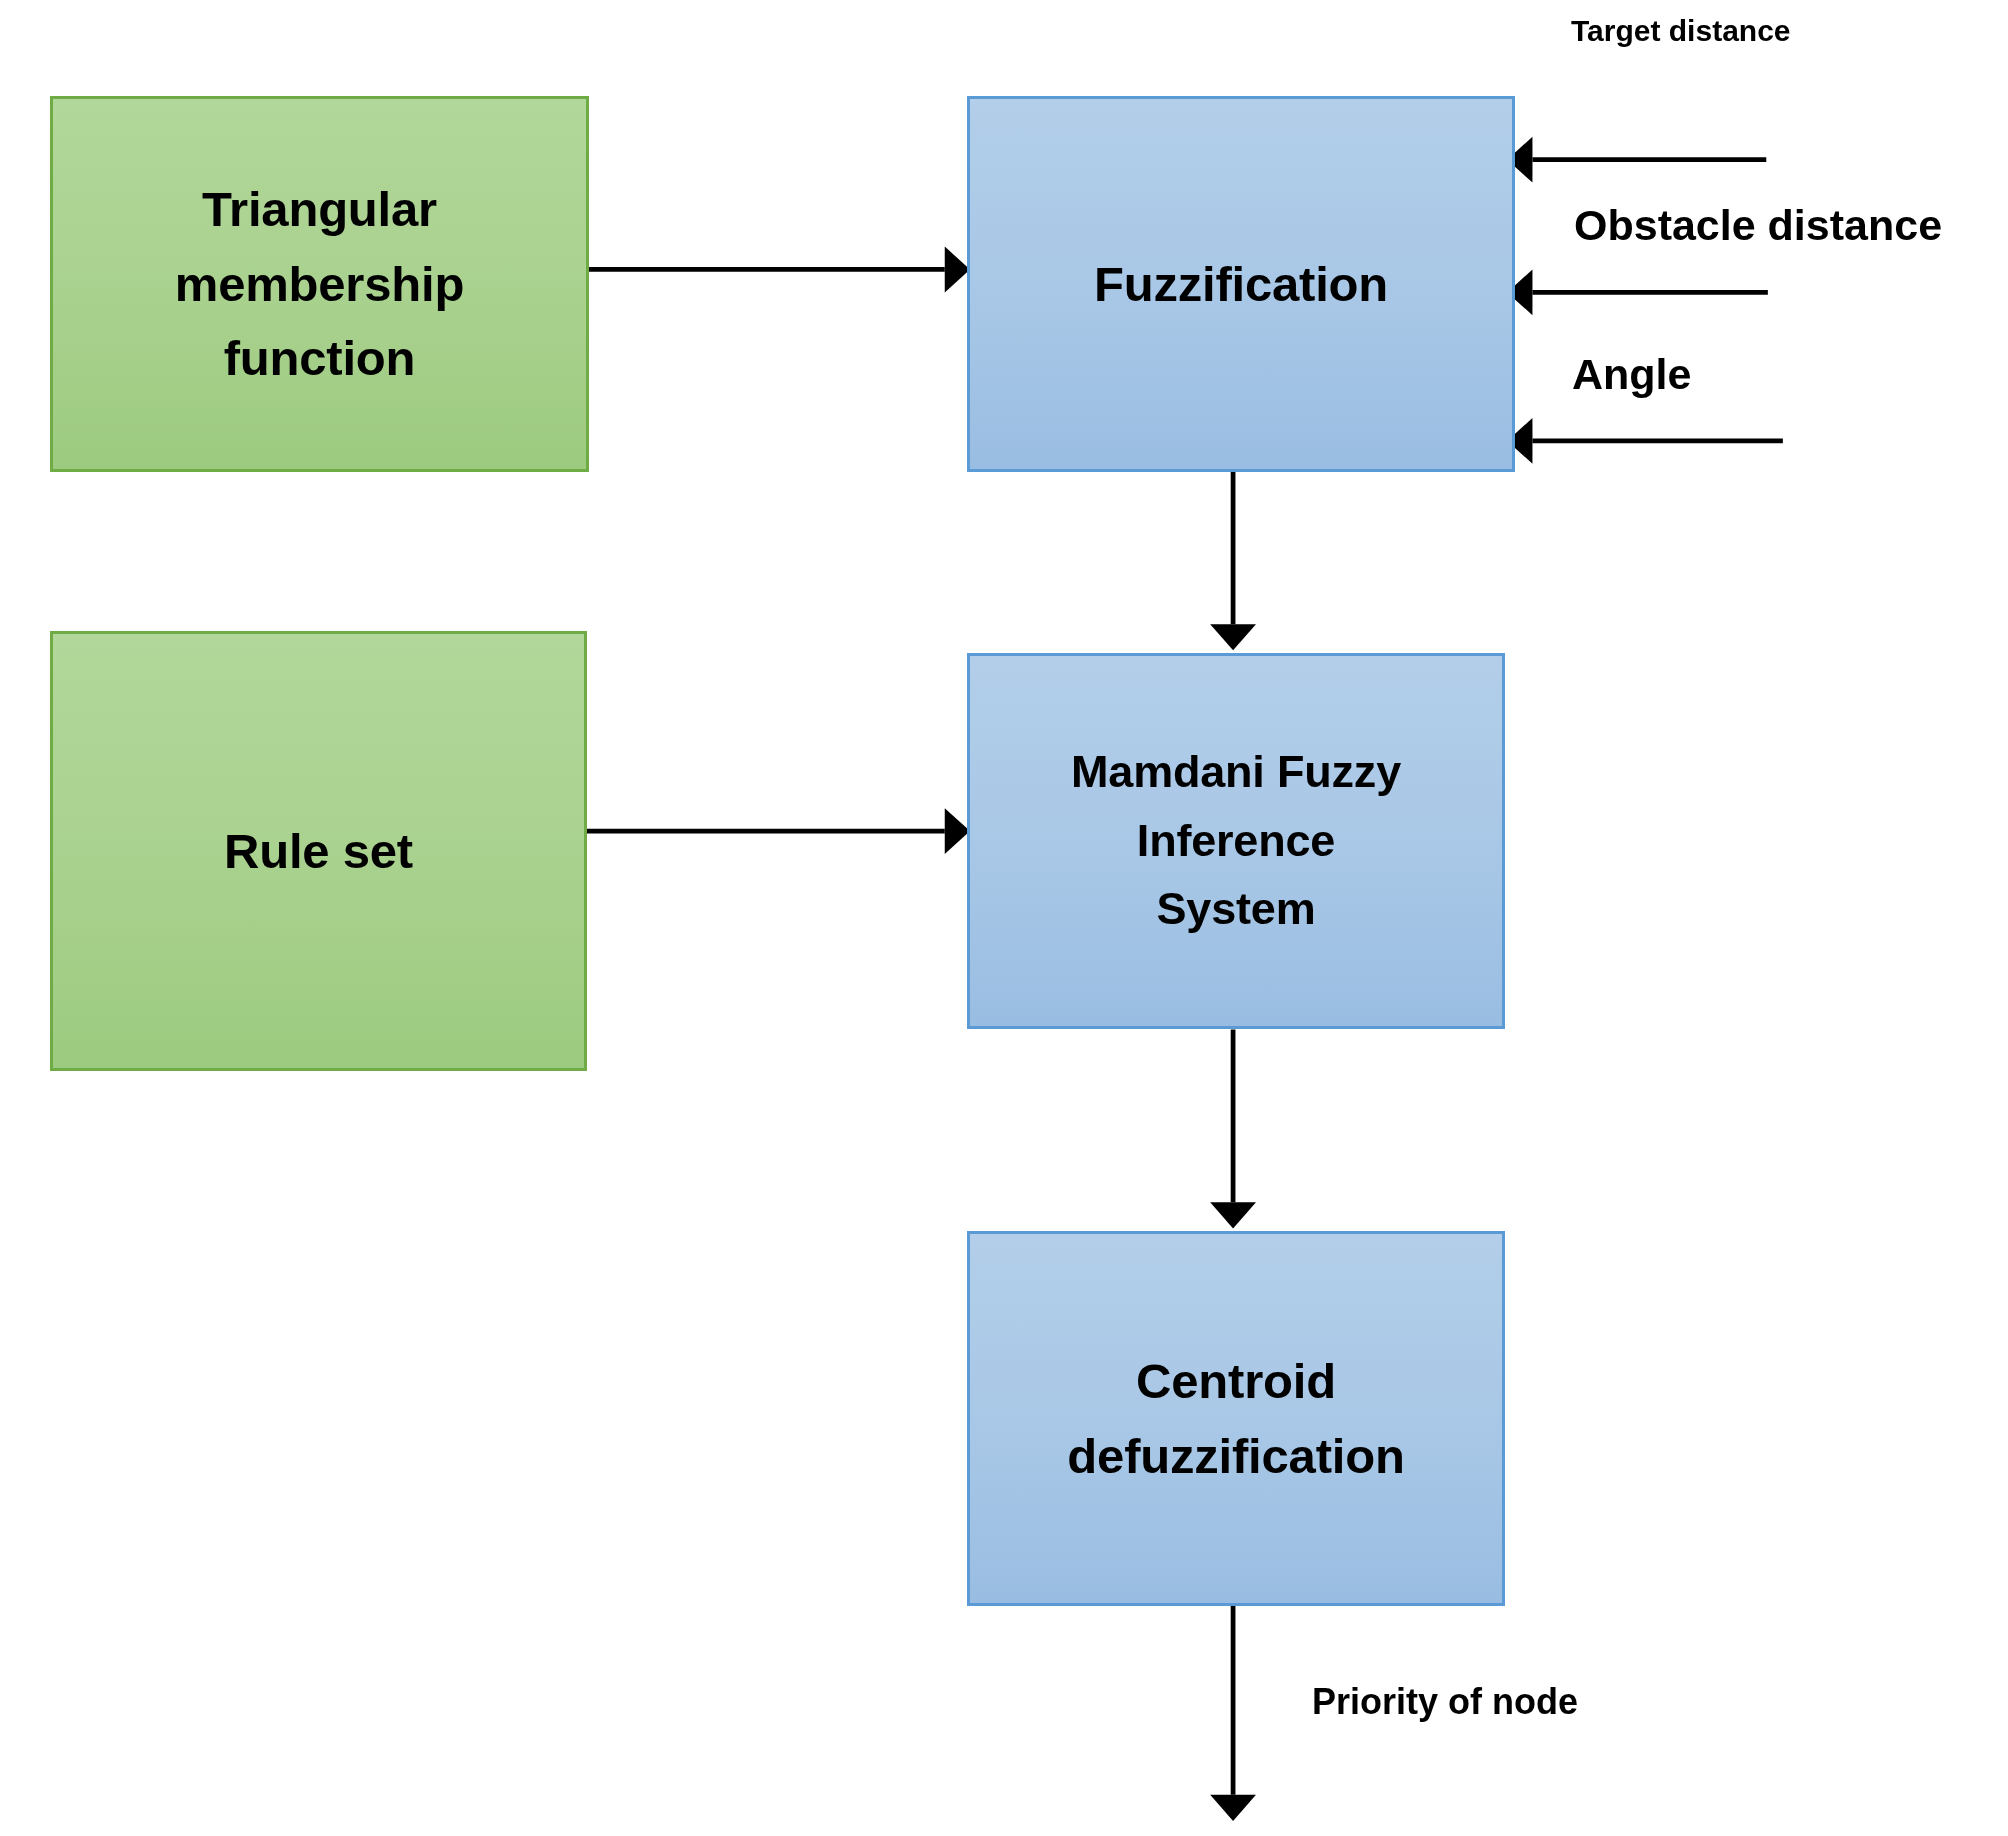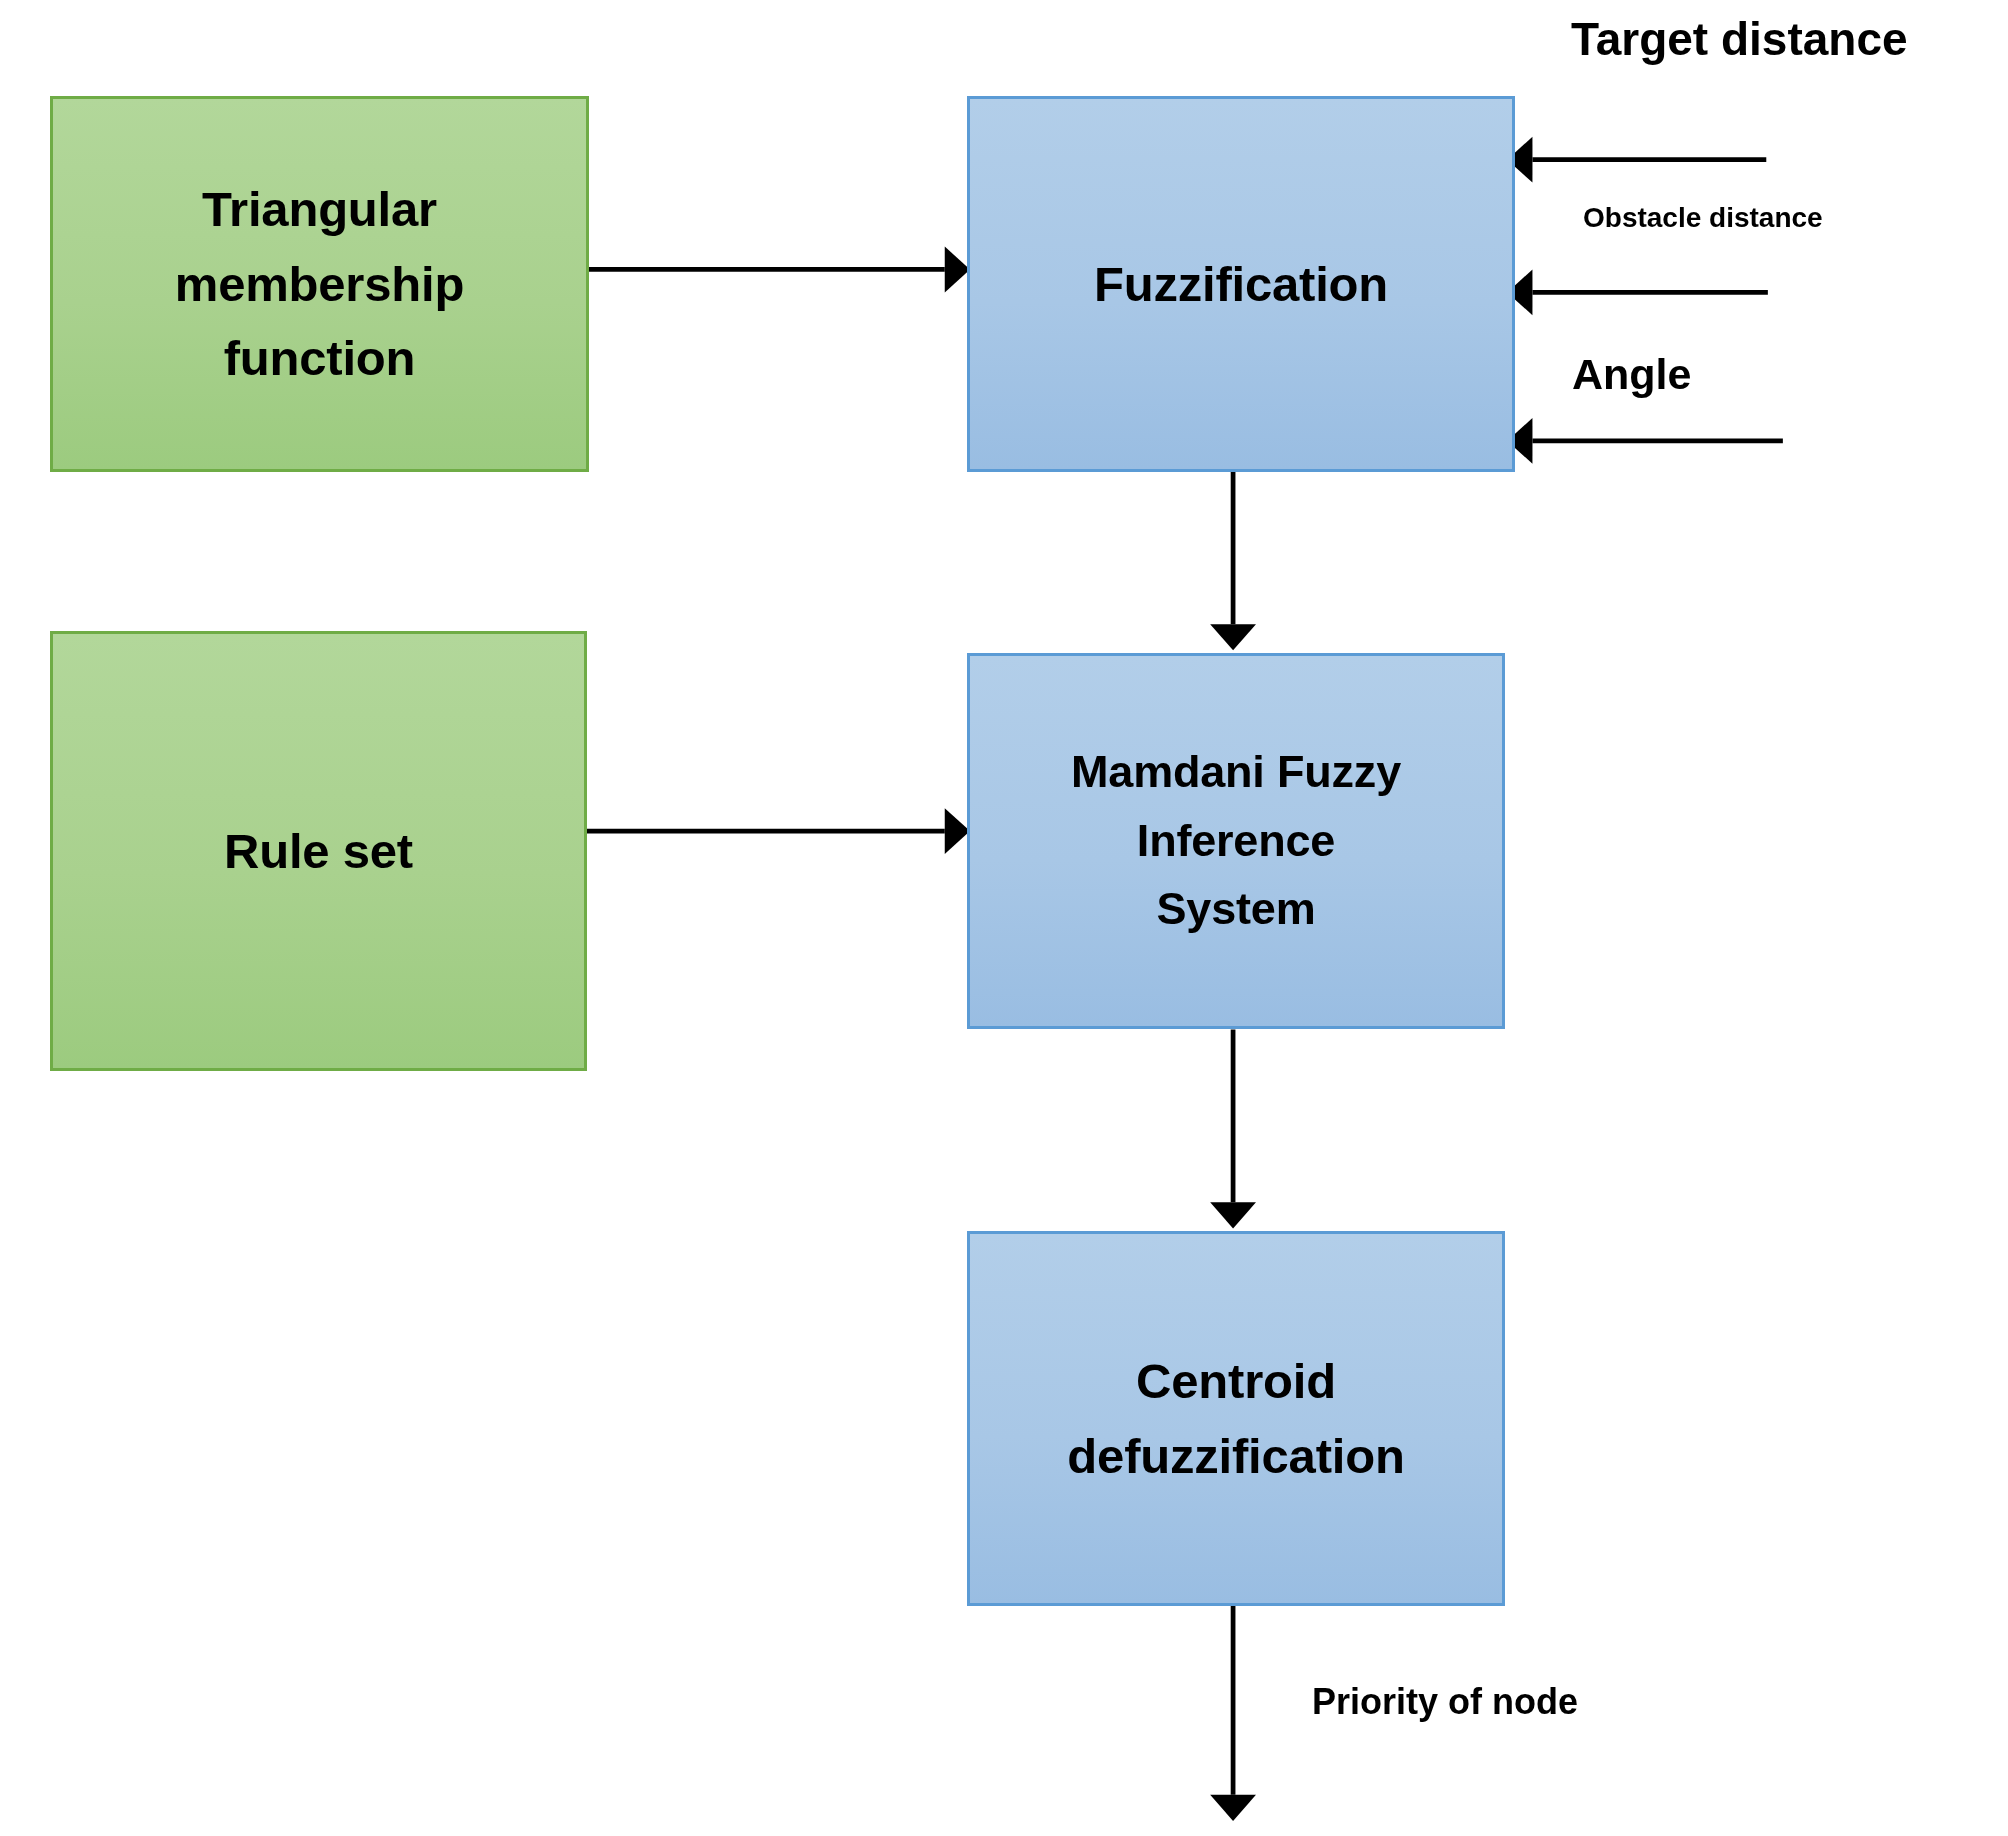--- a/index.html
+++ b/index.html
@@ -131,22 +131,22 @@
     <span class="node-label">Mamdani Fuzzy
 Inference
 System</span>
   </div>
 
   <div class="node node-blue" style="left:967px; top:1231px; width:538px; height:375px; font-size:49px;">
     <span class="node-label">Centroid
 defuzzification</span>
   </div>
 
-  <div class="edge-label" style="left:1571px; top:16px; font-size:46px;">Target distance</div>
+  <div class="edge-label" style="left:1571px; top:16px; font-size:30px;">Target distance</div>
 
-  <div class="edge-label" style="left:1574px; top:204px; font-size:28px;margin-left:9px;">Obstacle distance</div>
+  <div class="edge-label" style="left:1574px; top:204px; font-size:43px;">Obstacle distance</div>
 
   <div class="edge-label" style="left:1572px; top:353px; font-size:43px;">Angle</div>
 
   <div class="edge-label" style="left:1312px; top:1684px; font-size:36px;">Priority of node</div>
 
 </div>
 
 
 </body></html>

